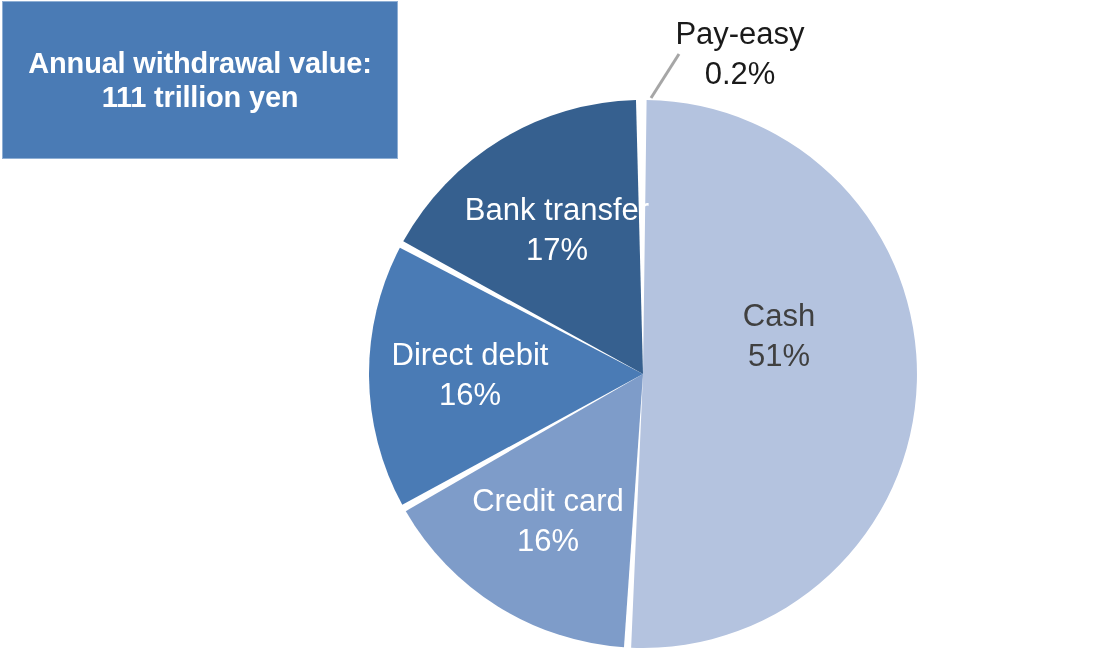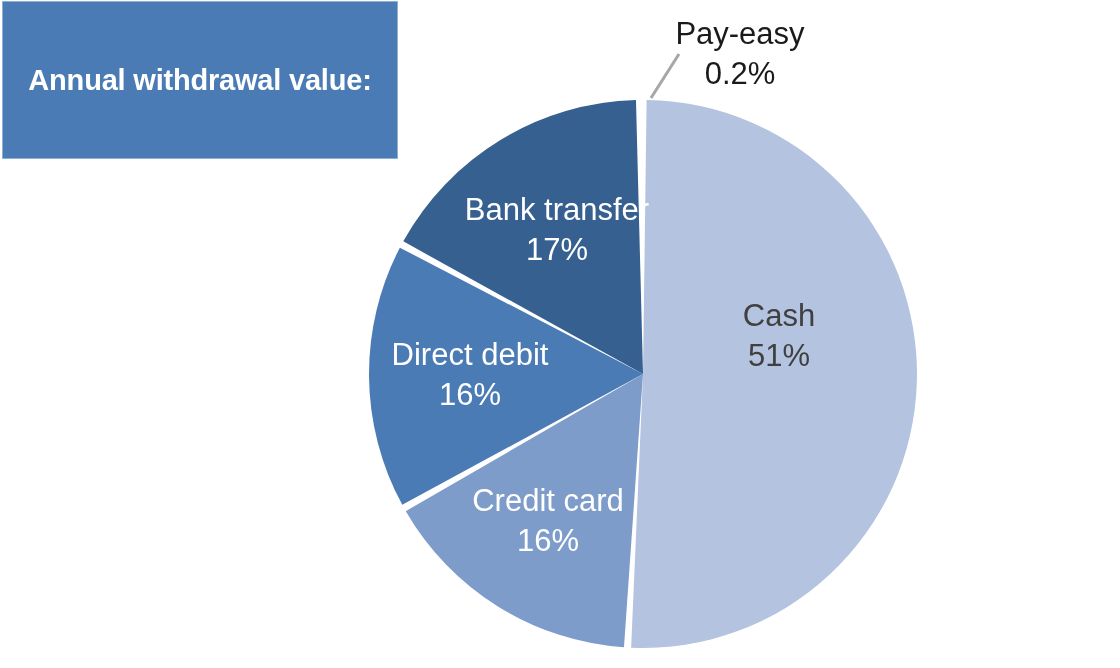--- a/index.html
+++ b/index.html
@@ -73,20 +73,21 @@
     dominant-baseline: middle;
   }
 </style>
 </head>
 <body>
 
 <div id="stage">
 
   <div id="annotation-box">
     <div class="ann-line">Annual withdrawal value:</div>
+    <div class="ann-line">111 trillion yen</div>
   </div>
 
   <svg id="pie-chart-svg" width="1120" height="668" viewBox="0 0 1120 668">
     <g id="slice-paths">
         <path d="M 643 374 L 646.59 100.02 A 274 274 0 1 1 631.13 647.74 Z" fill="#B4C3DF"></path>
         <path d="M 643 374 L 623.97 647.34 A 274 274 0 0 1 405.78 511.13 Z" fill="#7E9CC9"></path>
         <path d="M 643 374 L 402.28 504.87 A 274 274 0 0 1 399.86 247.68 Z" fill="#4A7BB5"></path>
         <path d="M 643 374 L 403.25 241.36 A 274 274 0 0 1 635.98 100.09 Z" fill="#36608F"></path>
       </g>
     <g id="leader-lines">

